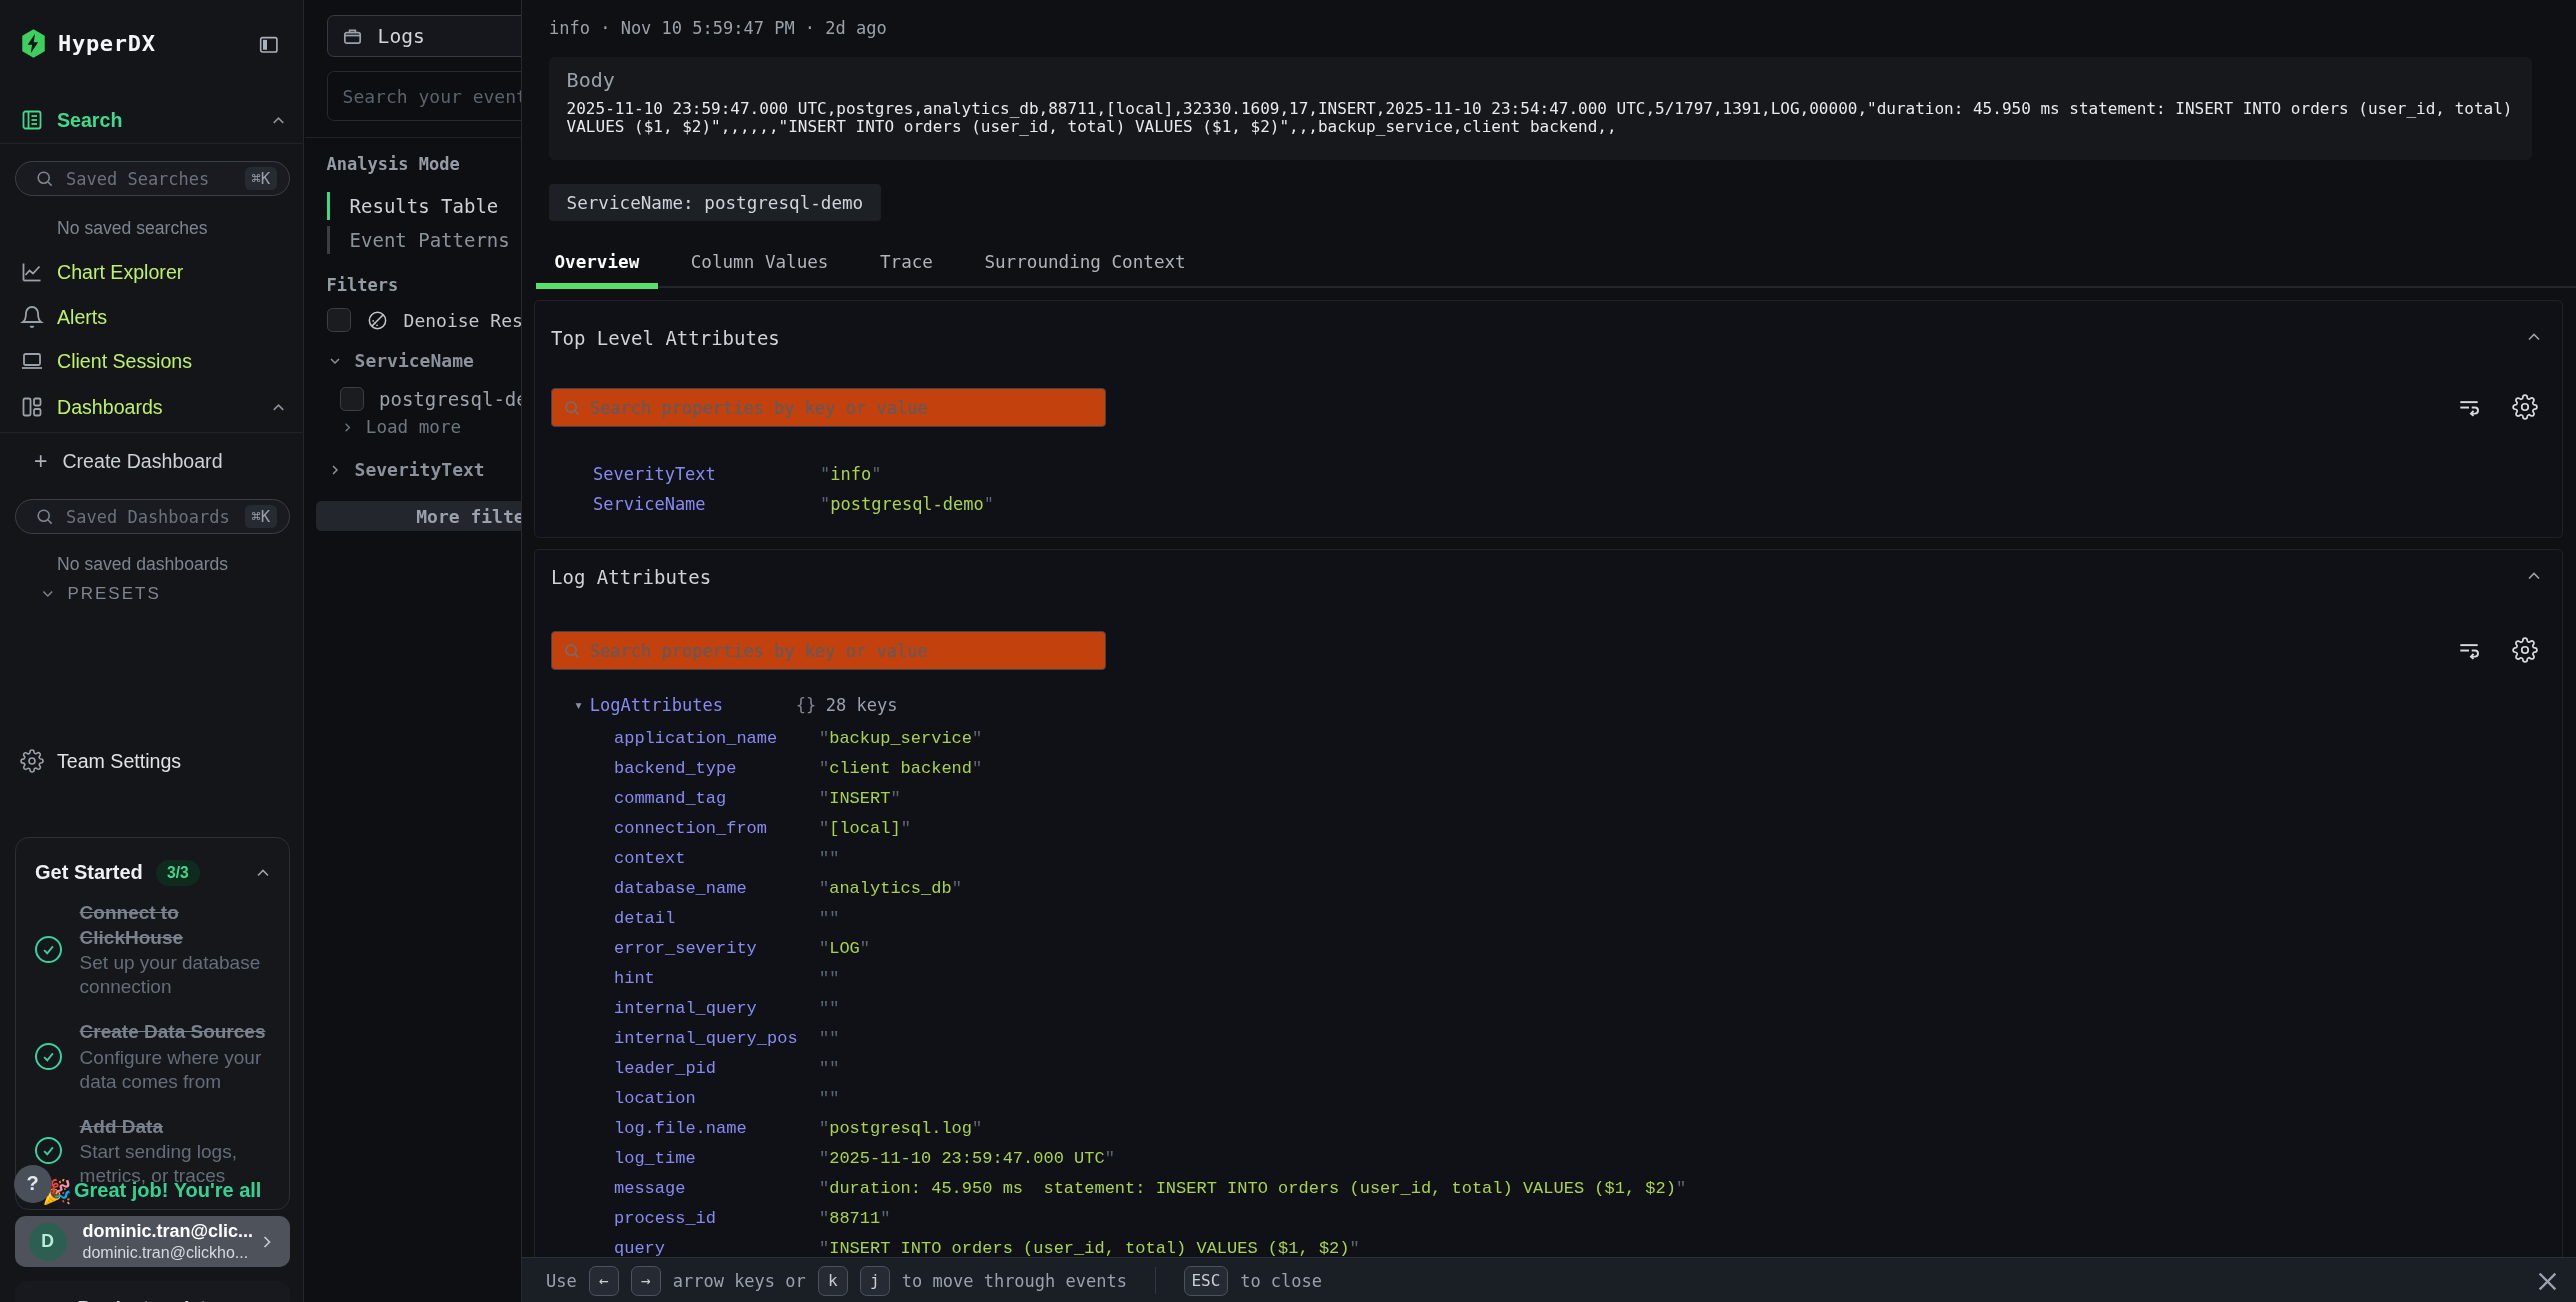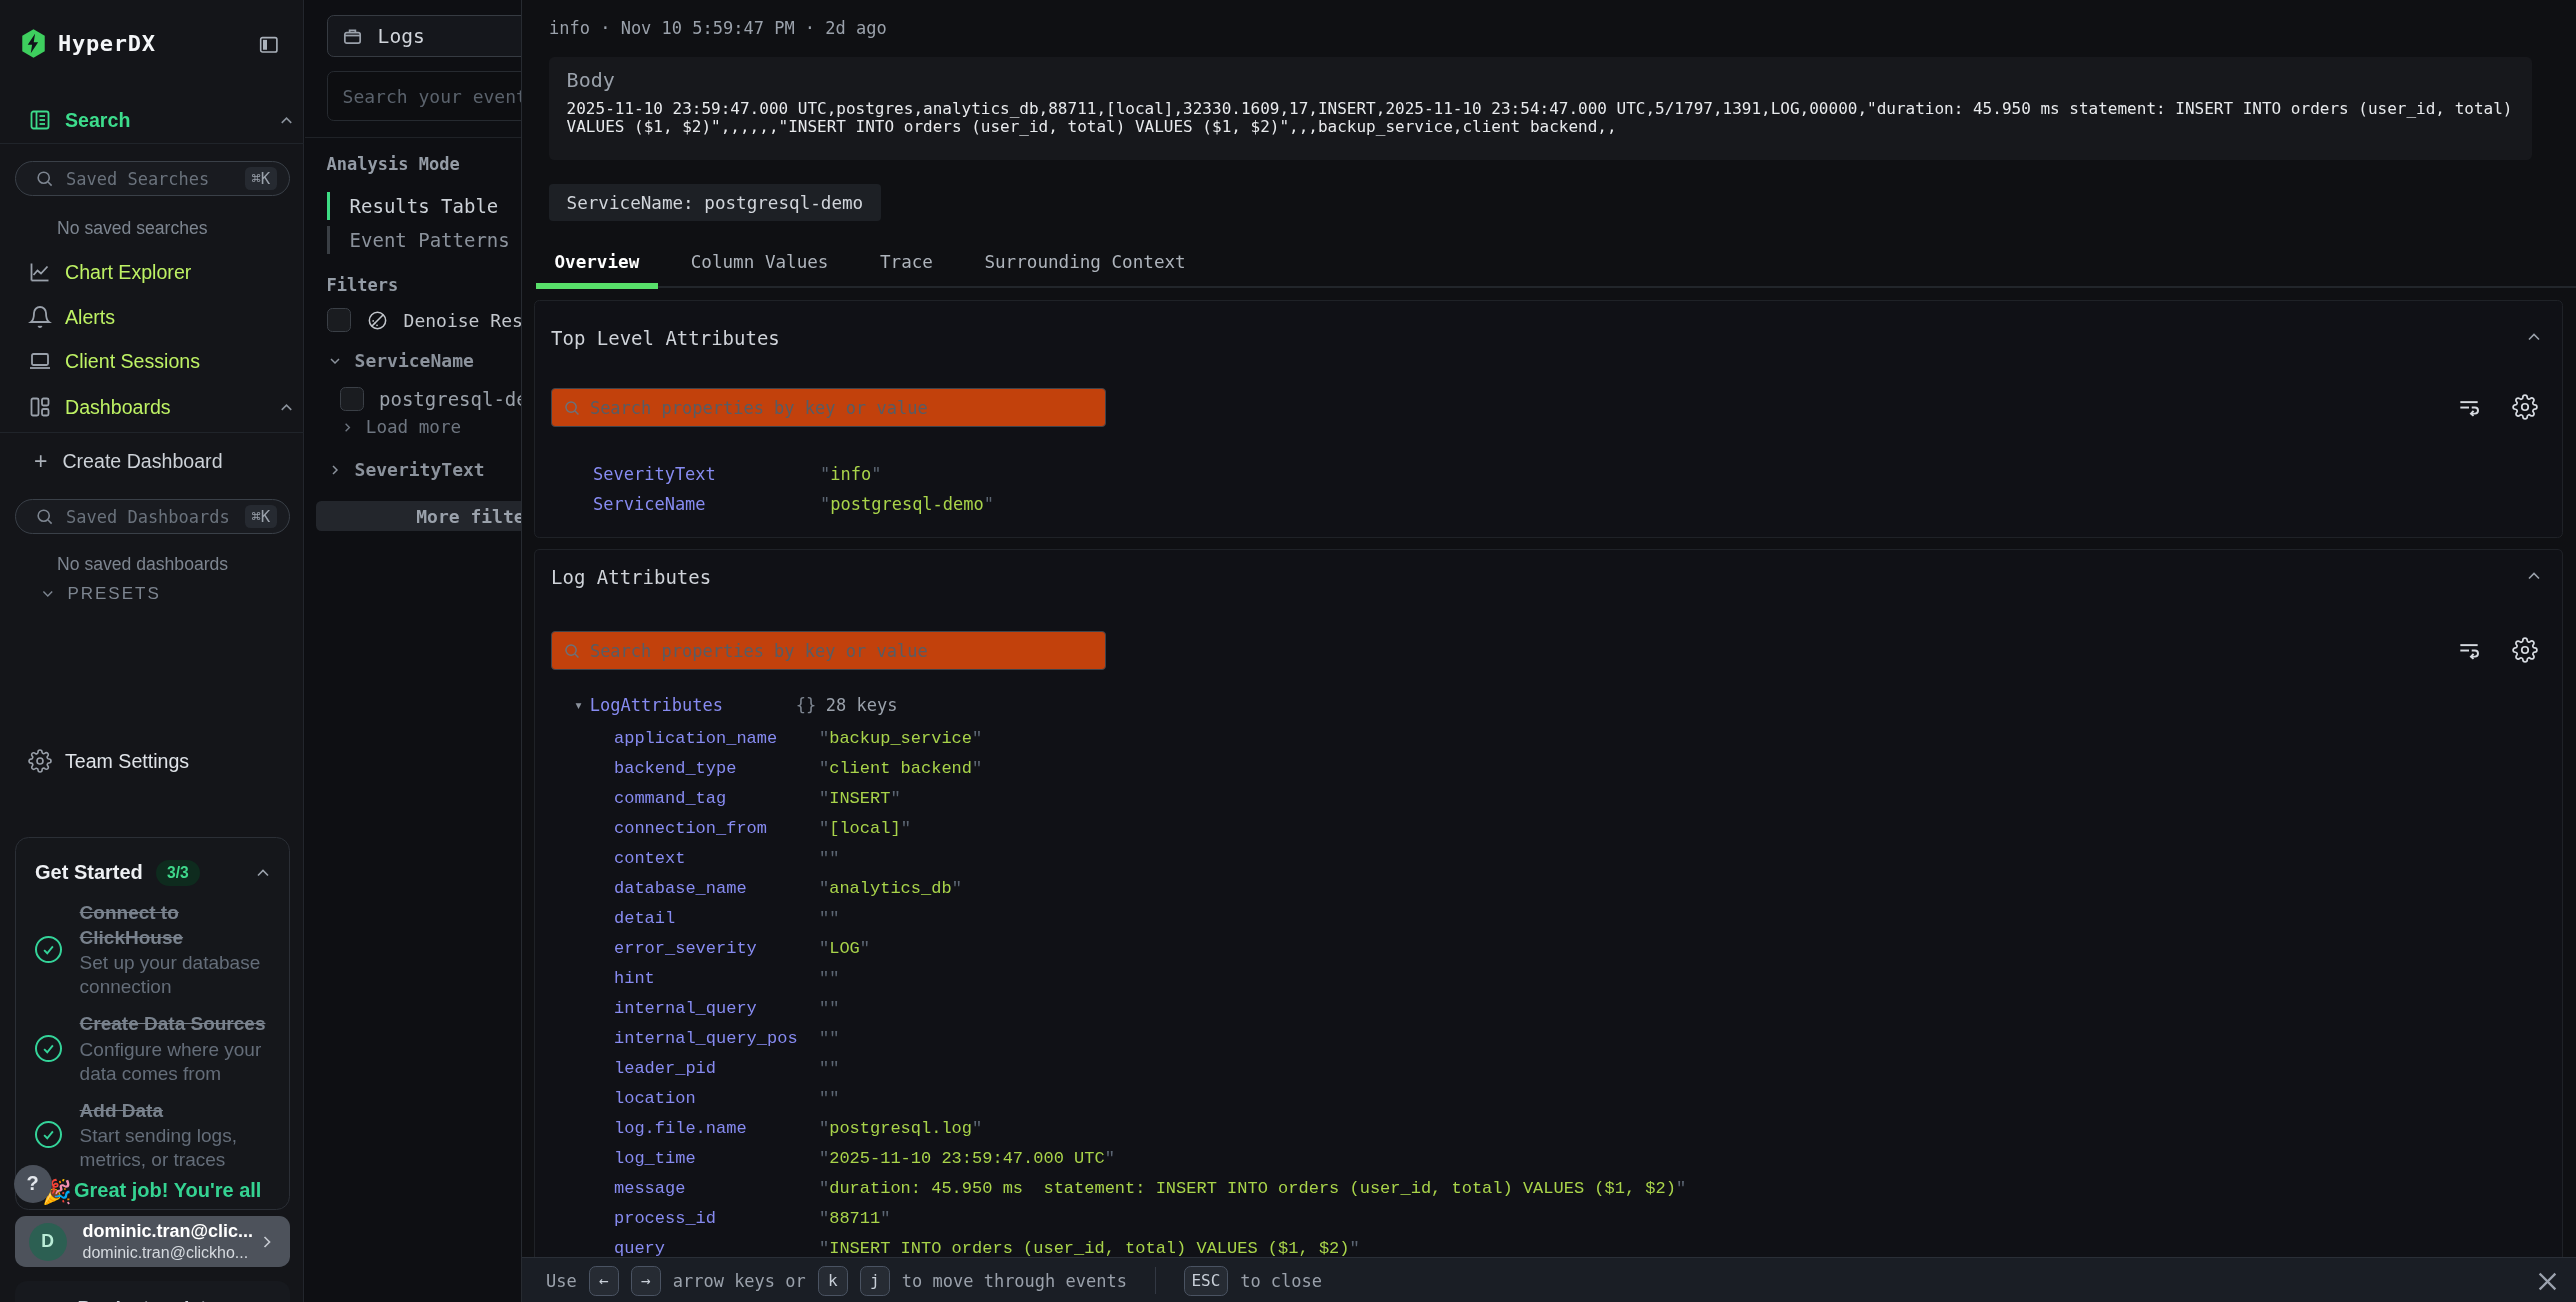--- a/index.html
+++ b/index.html
@@ -9,21 +9,21 @@
 
   
   .sidebar { position:absolute; left:0; top:0; width:304px; height:1303px;
     background:#141519; border-right:0.7px solid #23262d; }
   .abs { position:absolute; }
   .logo-badge { left:17.6px; top:28px; width:31px; height:31px; }
   .logo-text { left:58px; top:31px; font-family:"DejaVu Sans Mono",monospace;
     font-weight:bold; font-size:22px; color:#f4f6f8; letter-spacing:0.7px; }
   .collapse-btn { left:258px; top:34px; color:#aab1ba; cursor:pointer; }
   .side-div { left:0; width:304px; height:0.7px; background:#20242a; }
-  .nav-item { left:8px; width:312px; height:38px; display:flex; align-items:center; cursor:pointer;padding-left:48px; }
+  .nav-item { left:0; width:312px; height:38px; display:flex; align-items:center; cursor:pointer;padding-left:48px; }
   .nav-item .nico { position:absolute; left:20px; width:24px; height:24px; color:#9aa1ab; }
   .nav-item .nlabel { position:absolute; left:57px; font-size:19.6px; color:#bef264; }
   .nav-item .nchev { position:absolute; right:24px; color:#8b929c; }
   .nav-item.active .nico, .nav-item.active .nlabel { color:#3ddc8c; font-weight:bold; }
   .pill-search { left:15px; width:275px; height:35px; border:0.7px solid #3a4048; background:#191b20;
     border-radius:17.6px; display:flex; align-items:center; padding:0 12px 0 19px; cursor:text; }
   .pill-search .mag { color:#7d8590; margin-right:12px; }
   .pill-search .ph { font-family:"DejaVu Sans Mono",monospace; font-size:17px; color:#6a727c; flex:1; }
   .pill-search .kbd-k { font-family:"DejaVu Sans Mono",monospace; font-size:15.6px; color:#9aa1ab;
     background:#262a31; border-radius:5.4px; padding:2.7px 6.8px; }
@@ -35,21 +35,21 @@
   .create-dash .plus { font-size:23px; color:#aab0b8; }
   .create-dash span.lbl { font-size:19.6px; color:#ccd1d7; }
 
   .gs-card { left:15px; top:837px; width:275px; height:373px; border:0.7px solid #2b2f36;
     border-radius:13.5px; background:#15171b; overflow:hidden; }
   .gs-head { position:absolute; left:19px; top:21.6px; right:16px; display:flex; align-items:center; }
   .gs-title { font-size:20px; font-weight:bold; color:#eef0f3; }
   .gs-badge { margin-left:13.5px; font-size:15.6px; font-weight:bold; color:#3fd98c; background:#0e2b1e;
     border-radius:676px; padding:4px 10.8px; }
   .gs-chev { margin-left:auto; color:#9aa1ab; cursor:pointer; }
-  .gs-items { position:absolute; left:19px; top:62px; right:13.5px; display:flex; flex-direction:column; gap:12px; }
+  .gs-items { position:absolute; left:19px; top:62px; right:13.5px; display:flex; flex-direction:column; gap:20px; }
   .gs-item { display:flex; gap:17.6px; cursor:pointer; }
   .gs-check { flex:none; width:27px; height:27px; border:2px solid #34d399; border-radius:50%;
     color:#34d399; display:flex; align-items:center; justify-content:center; align-self:center; }
   .gs-text { width:191px; }
   .gs-item-title { font-size:19px; font-weight:bold; color:#79828d; text-decoration:line-through; line-height:25px; }
   .gs-item-desc { font-size:19px; color:#646d79; line-height:24px; margin-top:1.4px; }
   .celebrate-row { left:0; top:1174px; width:304px; height:41px; }
   .party { position:absolute; left:42px; top:4px; font-size:24px; }
   .celebrate-txt { position:absolute; left:74px; top:5.4px; font-size:20px; font-weight:bold; color:#35d392; }
   .help-fab { position:absolute; left:13.5px; top:-9.5px; width:38px; height:38px; border-radius:50%;

